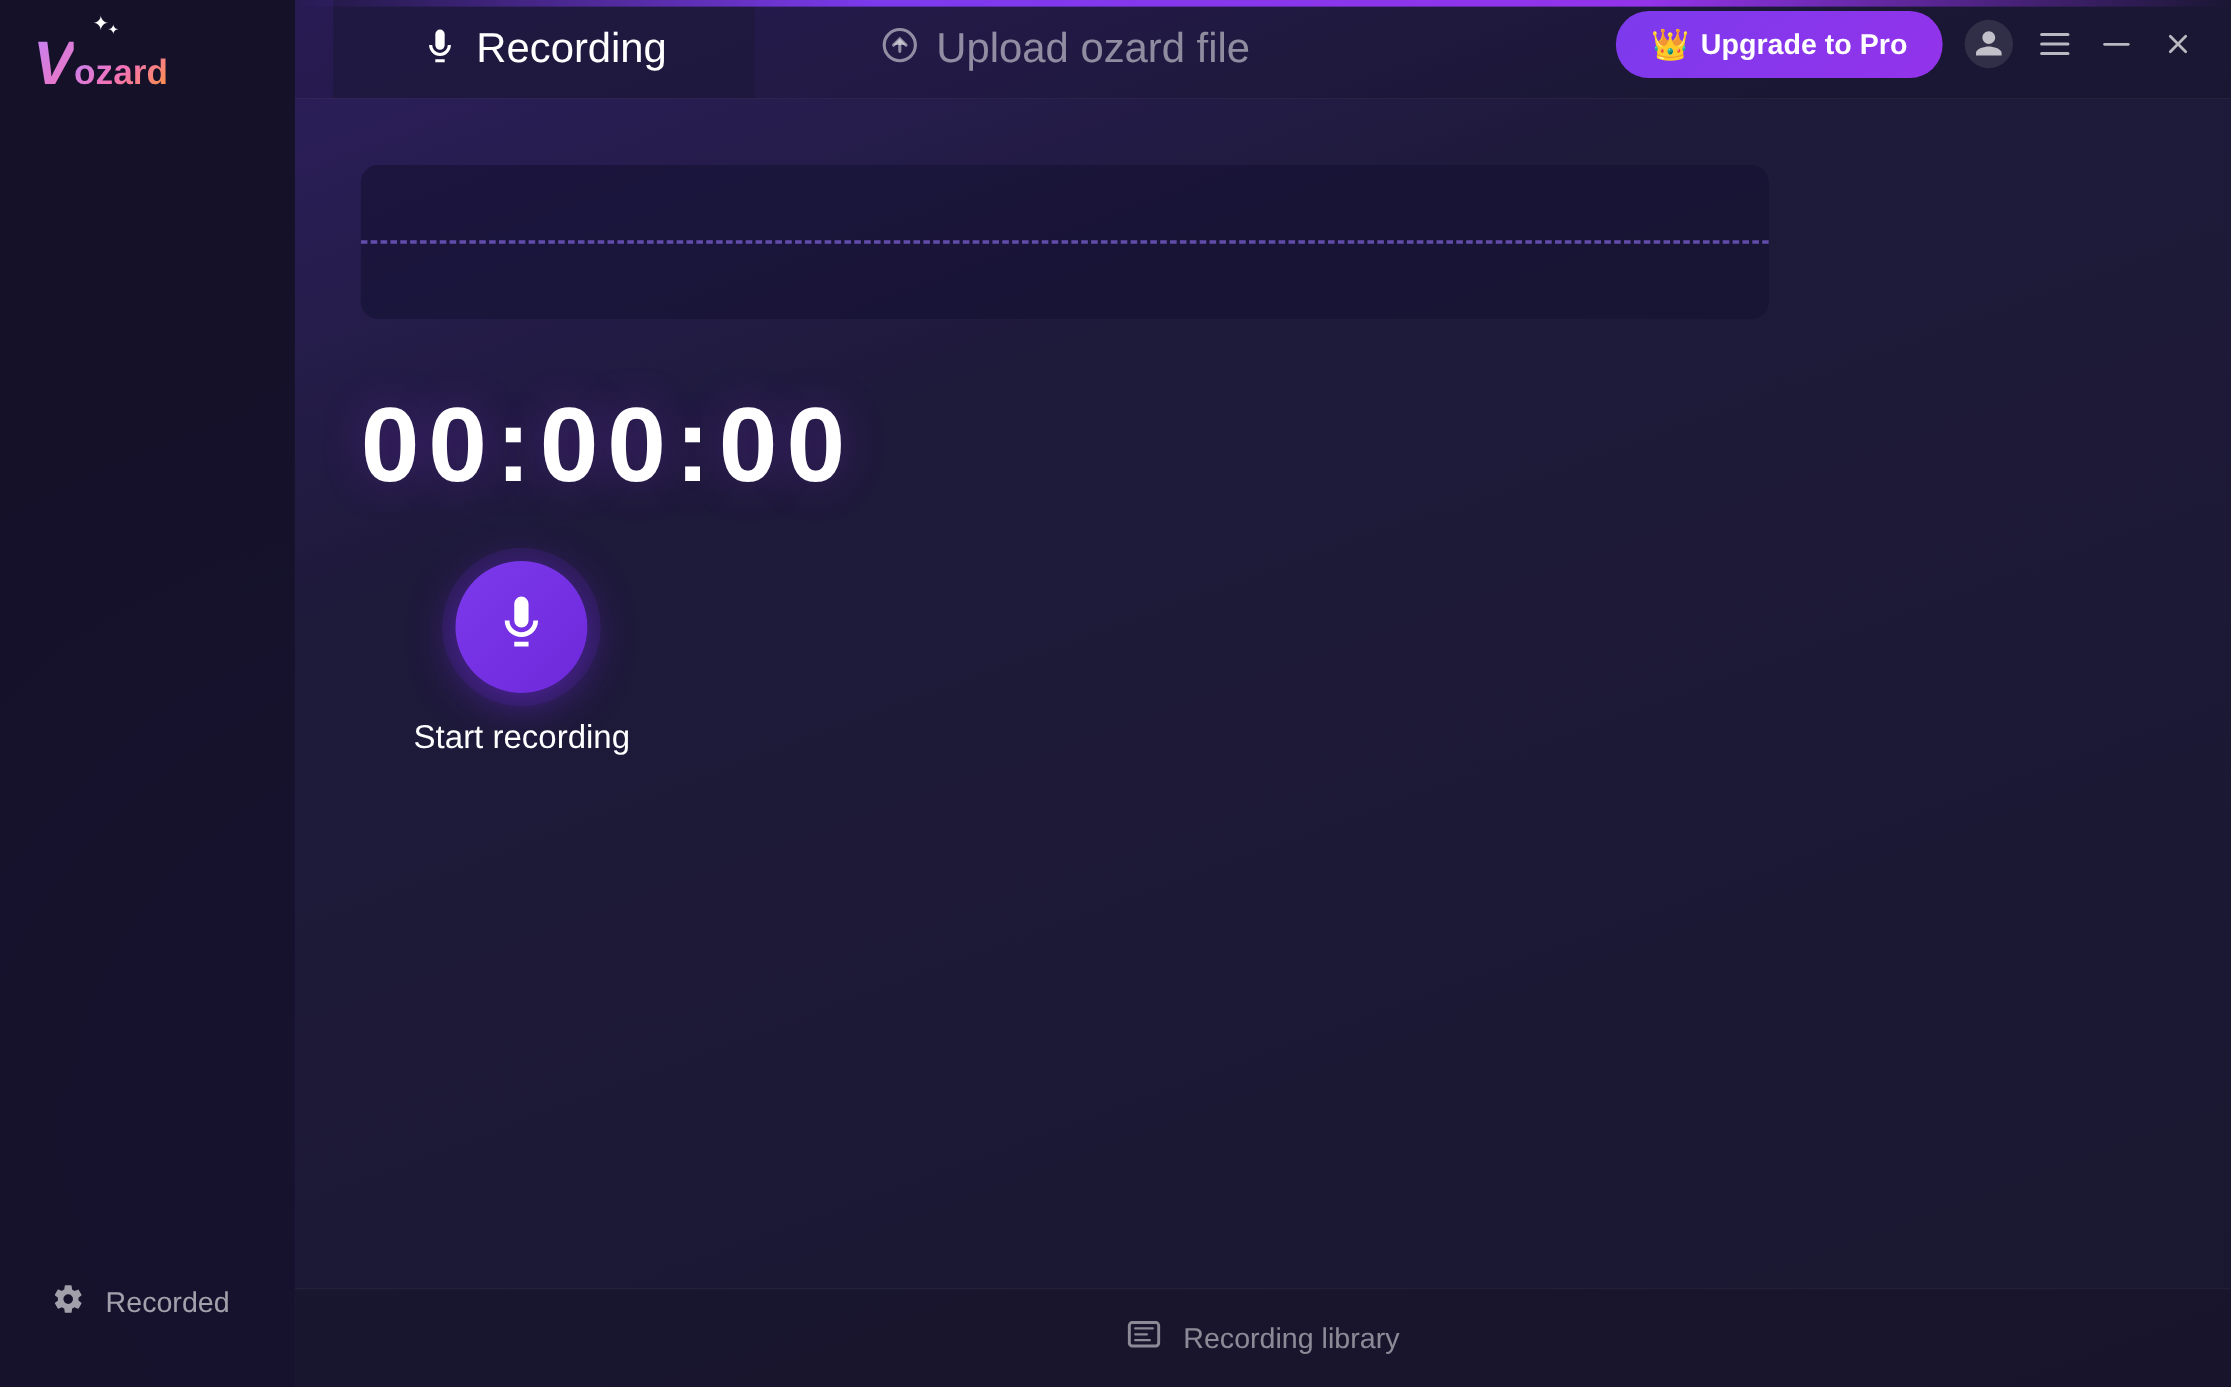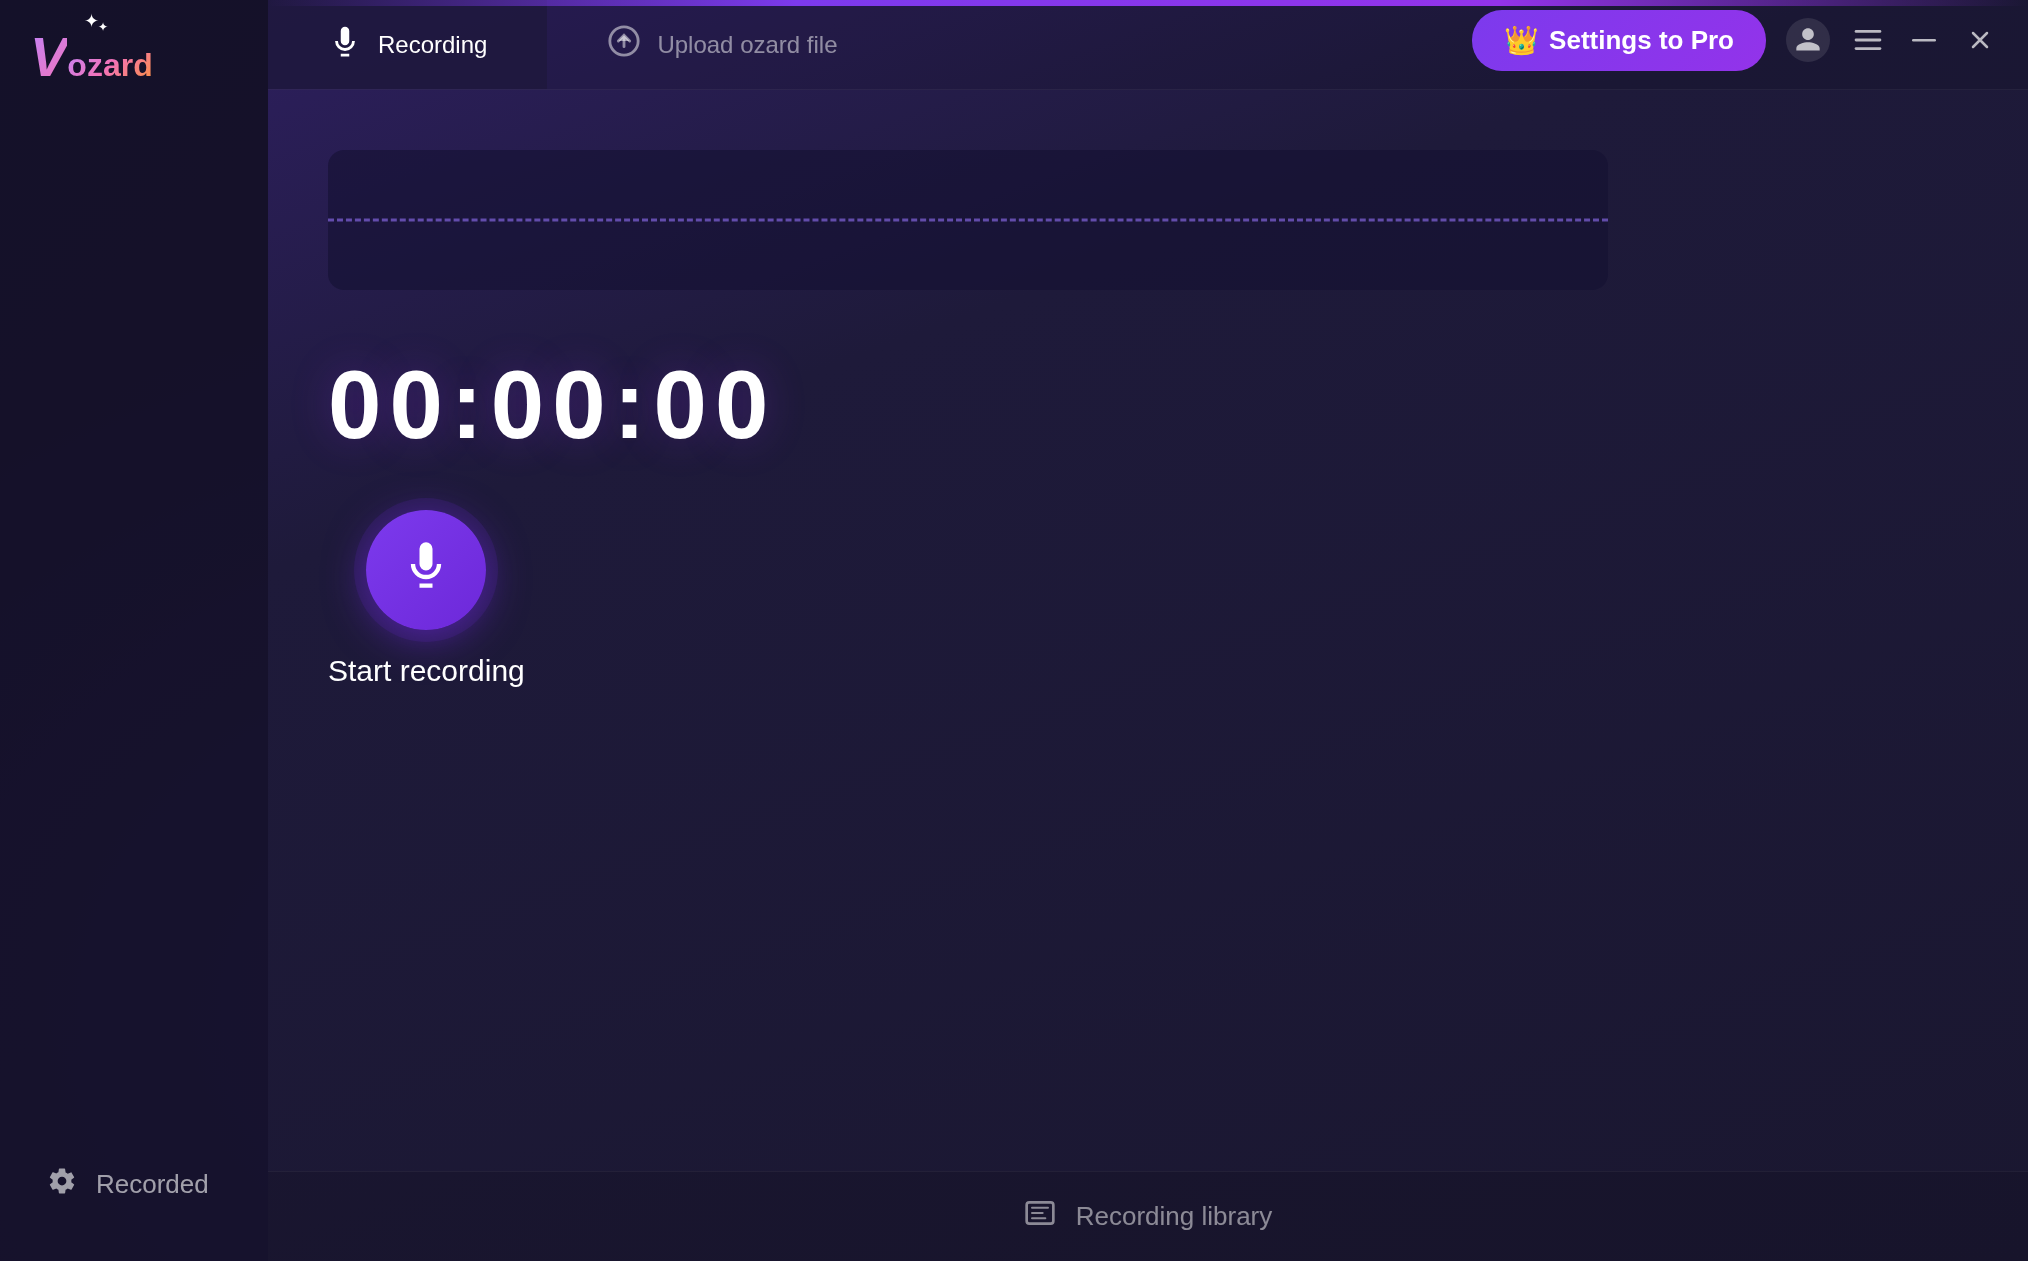--- a/index.html
+++ b/index.html
@@ -178,26 +178,27 @@
       align-items: stretch;
       height: 90px;
       background: rgba(0,0,0,0.1);
       border-bottom: 1px solid rgba(255,255,255,0.05);
     }
 
     .tab {
       display: flex;
       align-items: center;
       gap: 16px;
-      padding: 0 60px;
+      padding: 0 80px;
       cursor: pointer;
       color: rgba(255,255,255,0.5);
-      font-size: 24px;
+      font-size: 38px;
       font-weight: 500;
       position: relative;
+      margin-left: 35px;
     }
 
     .tab.active {
       background: rgba(30, 24, 60, 0.8);
       color: white;
       border-radius: 0 0 0 0;
     }
 
     .tab.active::after {
       content: '';
@@ -253,20 +254,21 @@
       letter-spacing: 8px;
       margin: 20px 0 50px;
       text-shadow: 0 0 40px rgba(147, 51, 234, 0.3);
     }
 
     .record-button-area {
       display: flex;
       flex-direction: column;
       align-items: center;
       gap: 24px;
+      margin-left: 48px;
     }
 
     .record-btn {
       width: 120px;
       height: 120px;
       border-radius: 50%;
       background: linear-gradient(135deg, #7c3aed, #6d28d9);
       border: none;
       cursor: pointer;
       display: flex;
@@ -319,21 +321,21 @@
   </style>
 </head>
 <body>
 
 <div class="bg-overlay"></div>
 <div class="top-decoration"></div>
 
 <div class="titlebar">
   <button class="upgrade-btn">
     <span class="crown-icon">👑</span>
-    <span>Settings to Pro</span>
+    <span>Upgrade to Pro</span>
   </button>
   <div class="titlebar-icon">
     <svg width="28" height="28" viewBox="0 0 24 24" fill="rgba(255,255,255,0.7)">
       <path d="M12 12c2.7 0 5-2.3 5-5s-2.3-5-5-5-5 2.3-5 5 2.3 5 5 5zm0 2c-3.3 0-10 1.7-10 5v2h20v-2c0-3.3-6.7-5-10-5z"></path>
     </svg>
   </div>
   <div class="titlebar-btn">
     <svg width="28" height="20" viewBox="0 0 24 18" fill="rgba(255,255,255,0.7)">
       <rect y="0" width="24" height="2.5" rx="1.25"></rect>
       <rect y="7.75" width="24" height="2.5" rx="1.25"></rect>

